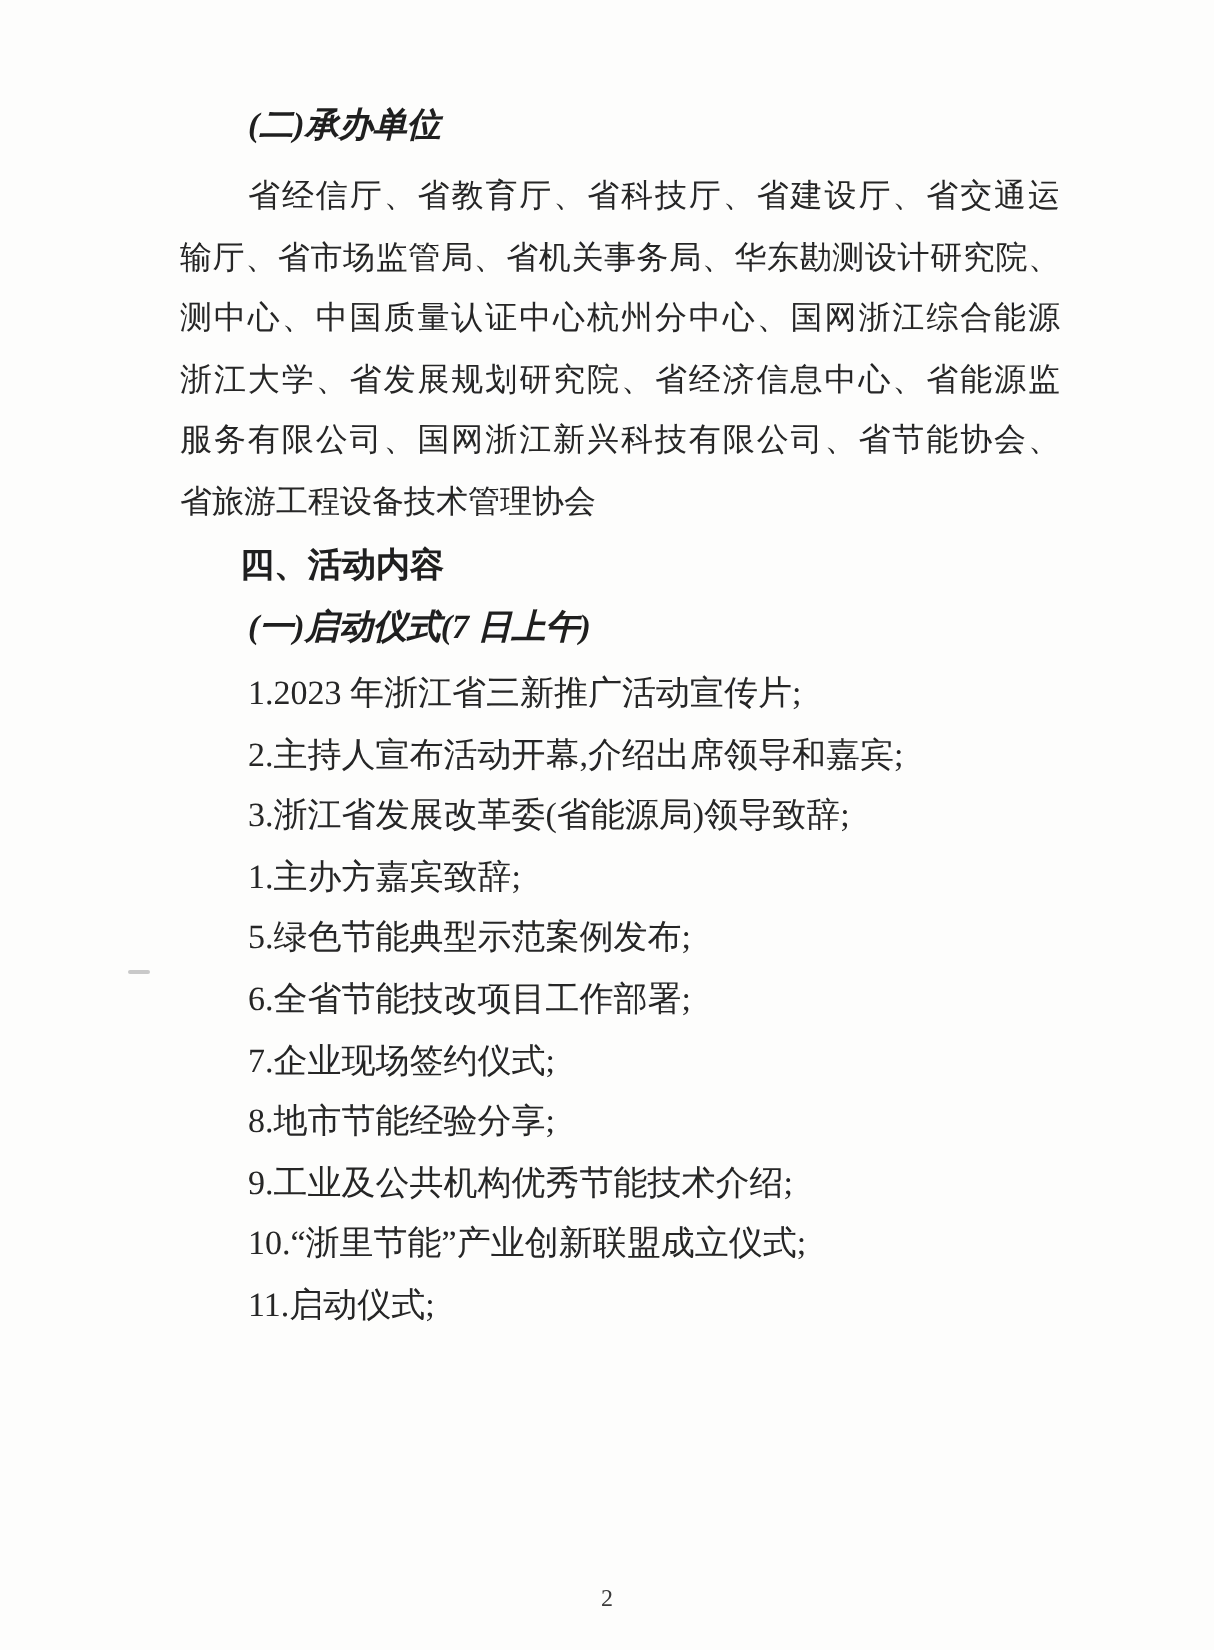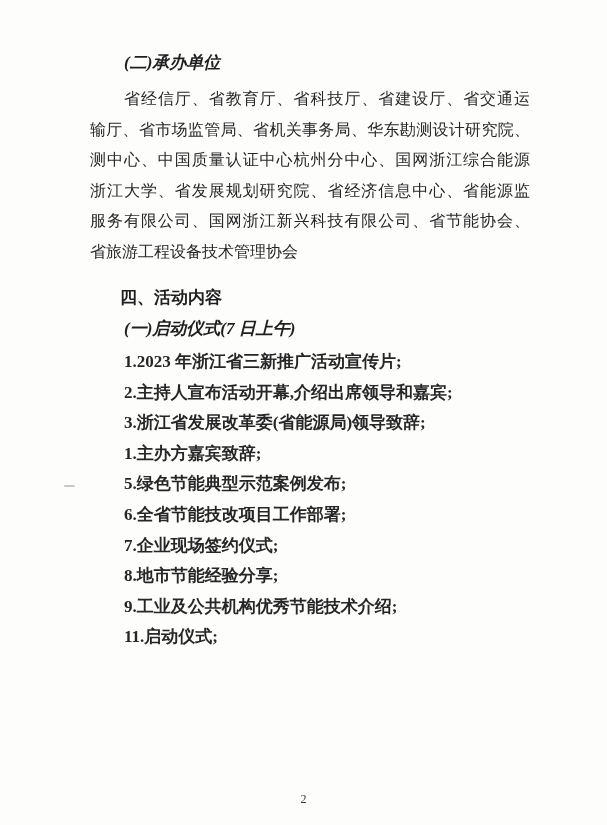--- a/index.html
+++ b/index.html
@@ -45,33 +45,32 @@
     margin-top: 6px;
     font-size: 16px;
   }
   .para-line {
     line-height: 30.5px;
     text-align: justify;
     text-align-last: justify;
   }
   .para-line.first { text-indent: 34px; }
   .para-line.last  { text-align: right; text-align-last: left; }
-  .h2-activities { margin-top: 16px; }
+  .h2-activities { margin-top: 1px; }
   .h3-launch { margin-top: 1px; }
   .agenda {
     margin: 3px 0 0 0;
     padding: 0;
     font-size: 17px;
     list-style: none;
   }
   .agenda-item {
     line-height: 30.6px;
     text-indent: 34px;
     white-space: nowrap;
-    font-weight: bold;
   }
   .page-number {
     position: absolute;
     left: 0;
     right: 0;
     top: 792px;
     text-align: center;
     font-size: 12px;
     line-height: 14px;
     color: #3a3a3a;
@@ -110,20 +109,21 @@
     <div class="agenda">
         <div class="agenda-item">1.2023 年浙江省三新推广活动宣传片;</div>
         <div class="agenda-item">2.主持人宣布活动开幕,介绍出席领导和嘉宾;</div>
         <div class="agenda-item">3.浙江省发展改革委(省能源局)领导致辞;</div>
         <div class="agenda-item">1.主办方嘉宾致辞;</div>
         <div class="agenda-item">5.绿色节能典型示范案例发布;</div>
         <div class="agenda-item">6.全省节能技改项目工作部署;</div>
         <div class="agenda-item">7.企业现场签约仪式;</div>
         <div class="agenda-item">8.地市节能经验分享;</div>
         <div class="agenda-item">9.工业及公共机构优秀节能技术介绍;</div>
+        <div class="agenda-item">10.“浙里节能”产业创新联盟成立仪式;</div>
         <div class="agenda-item">11.启动仪式;</div>
       </div>
 
   </div>
 
   <div class="scan-artifact"></div>
 
   <div class="page-number">2</div>
 </div>
 

